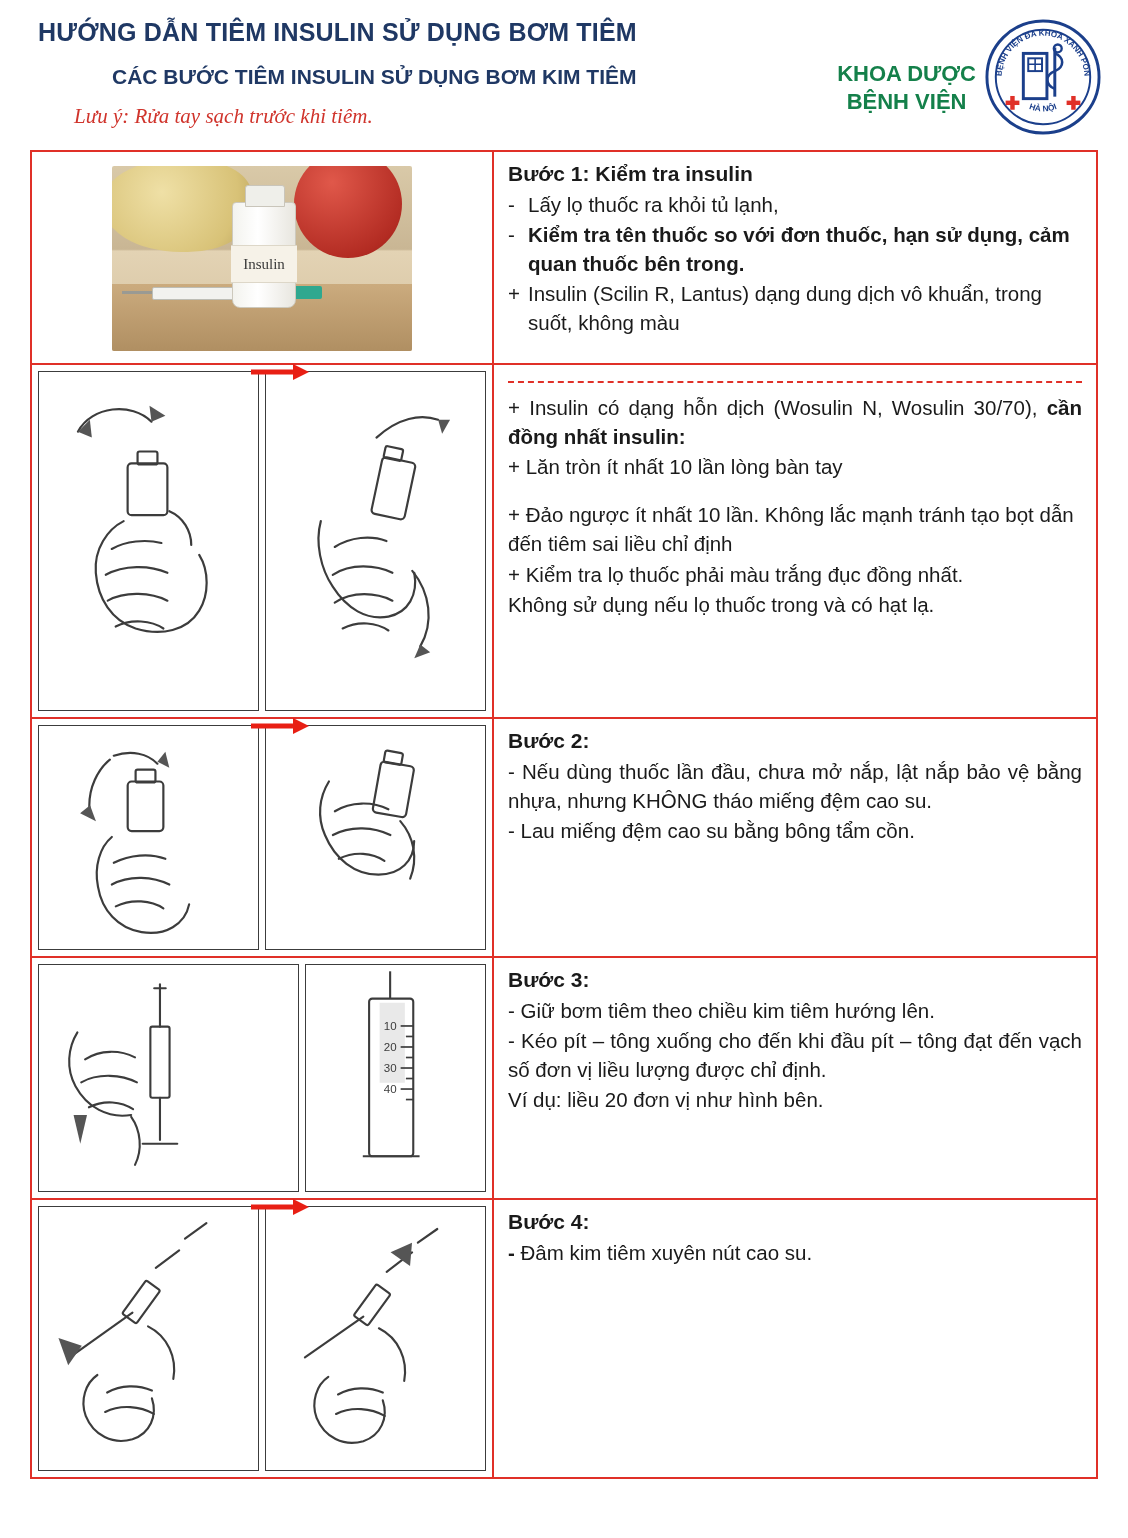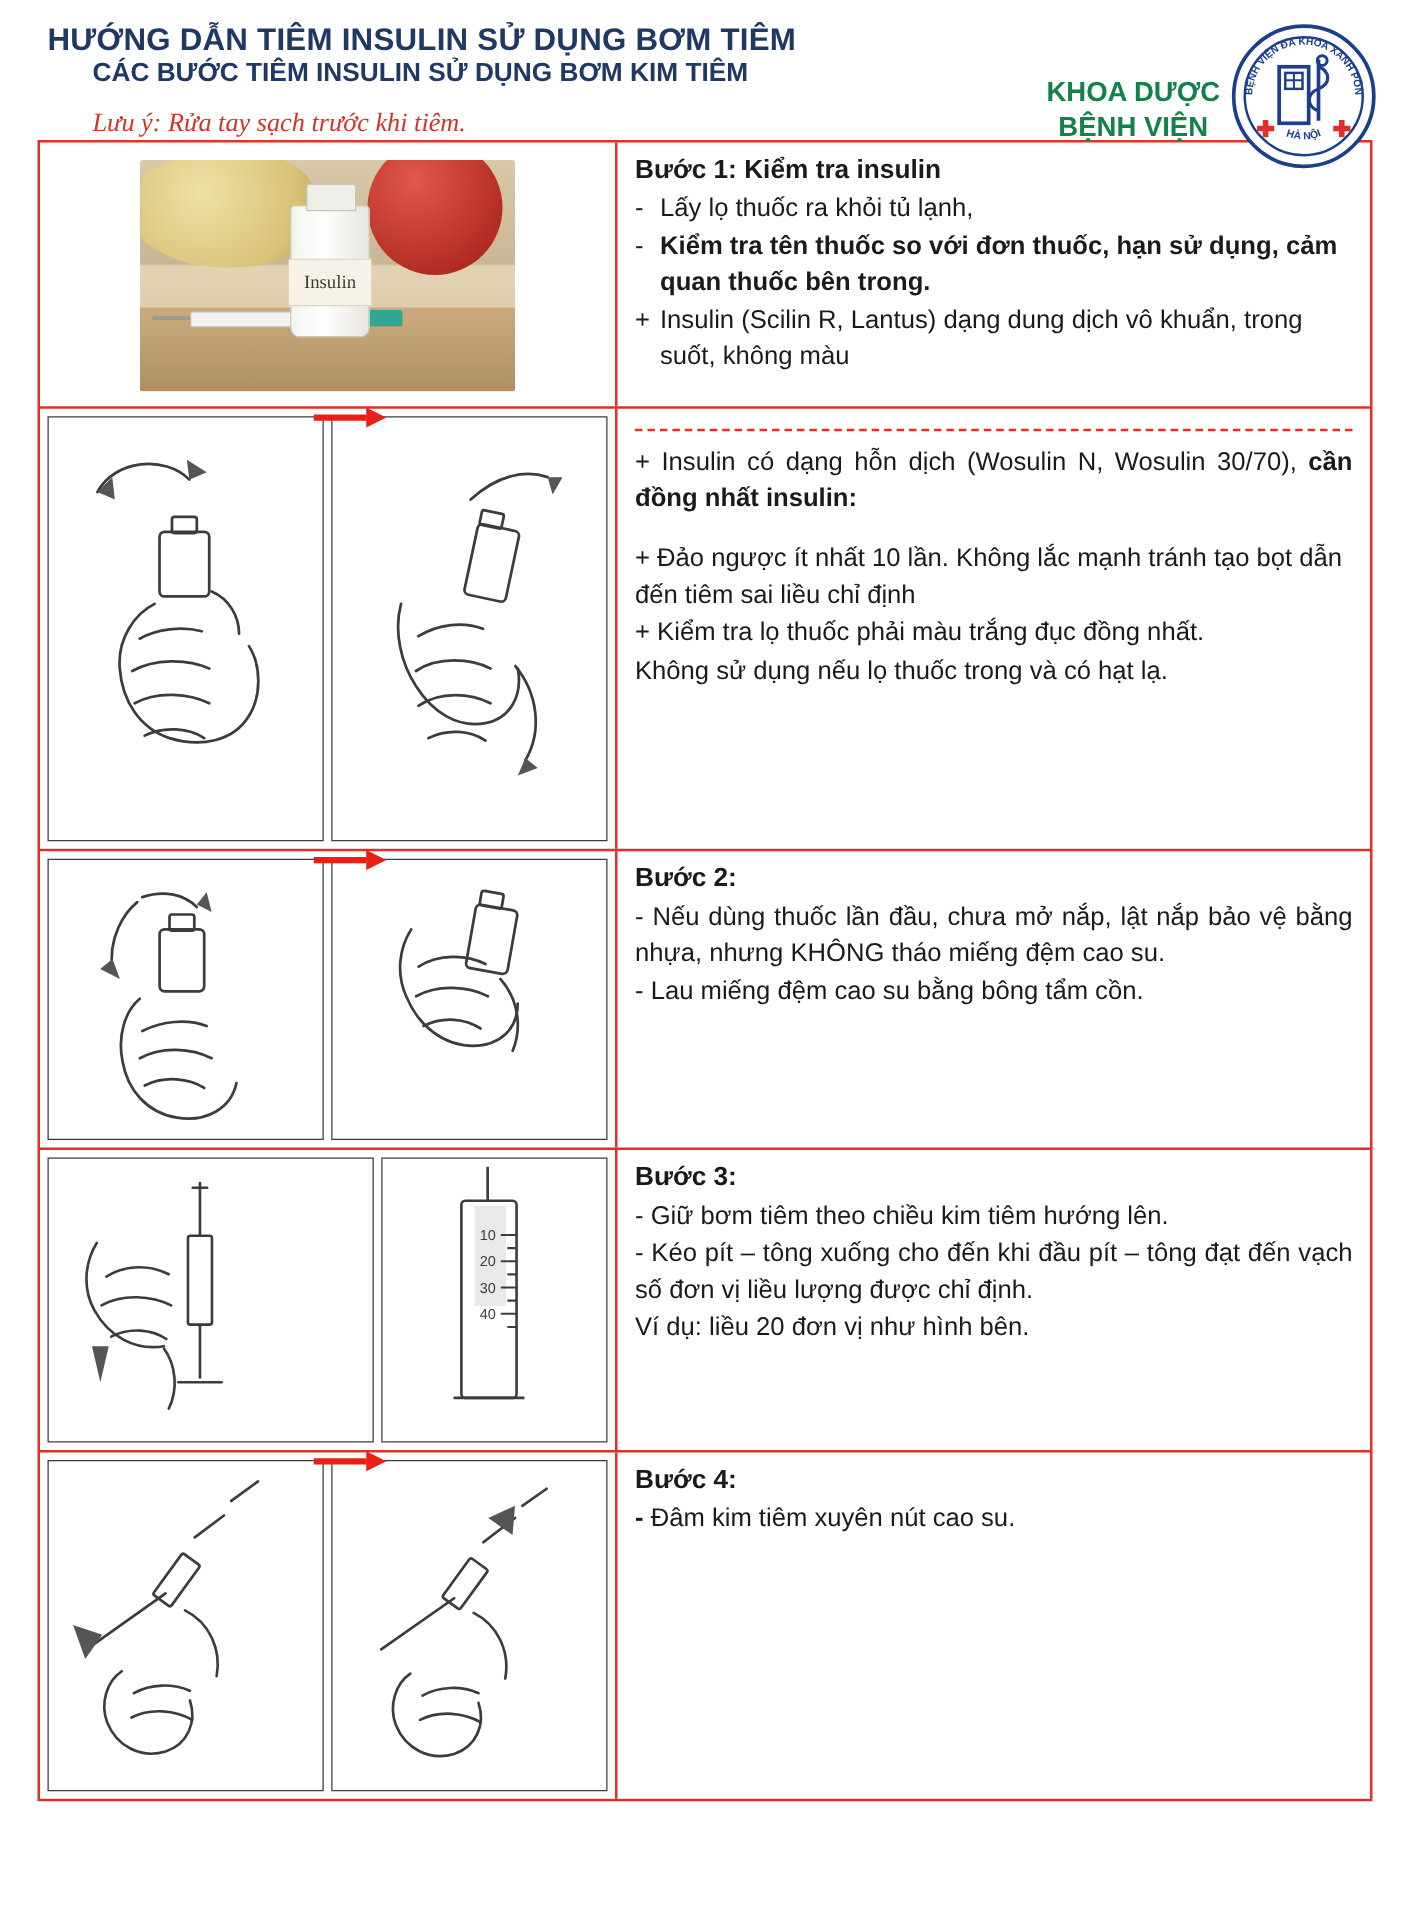--- a/index.html
+++ b/index.html
@@ -13,38 +13,39 @@
     font-family: "DejaVu Sans", sans-serif;
     color: #1a1a1a;
     position: relative;
     overflow: hidden;
   }
 
   
   .header {
     position: relative;
     padding: 18px 0 4px 0;
-    height: 112px;
+    height: 150px;
     box-sizing: border-box;
     border-radius: 27px;
   }
   .title-main {
     font-family: "Liberation Sans", sans-serif;
     font-weight: bold;
     font-size: 25px;
     color: #1f3864;
     letter-spacing: .2px;
     padding-left: 38px;
   }
   .title-sub {
     font-family: "Liberation Sans", sans-serif;
     font-weight: bold;
     font-size: 21px;
     color: #1f3864;
-    padding-left: 74px;
+    padding-left: 112px;
+    margin-top: 18px;
   }
   .note {
     font-family: "Liberation Serif", serif;
     font-style: italic;
     font-size: 21px;
     color: #d0342c;
     padding-left: 74px;
     margin-top: 15px;
   }
 
@@ -325,20 +326,24 @@
         </div>
       </div>
     </div>
 
     <div class="cell-txt">
       <hr class="dashed">
       <div class="txt just">
         <span>+</span>
         <span>Insulin có dạng hỗn dịch (Wosulin N, Wosulin 30/70), <b>cần đồng nhất insulin:</b></span>
       </div>
+      <div class="txt">
+        <span>+</span>
+        <span>Lăn tròn ít nhất 10 lần lòng bàn tay</span>
+      </div>
       <div style="height:18px"></div>
       <div class="txt">
         <span>+</span>
         <span>Đảo ngược ít nhất 10 lần. Không lắc mạnh tránh tạo bọt dẫn đến tiêm sai liều chỉ định</span>
       </div>
       <div class="txt">
         <span>+</span>
         <span>Kiểm tra lọ thuốc phải màu trắng đục đồng nhất.</span>
       </div>
       <div class="txt">Không sử dụng nếu lọ thuốc trong và có hạt lạ.</div>

